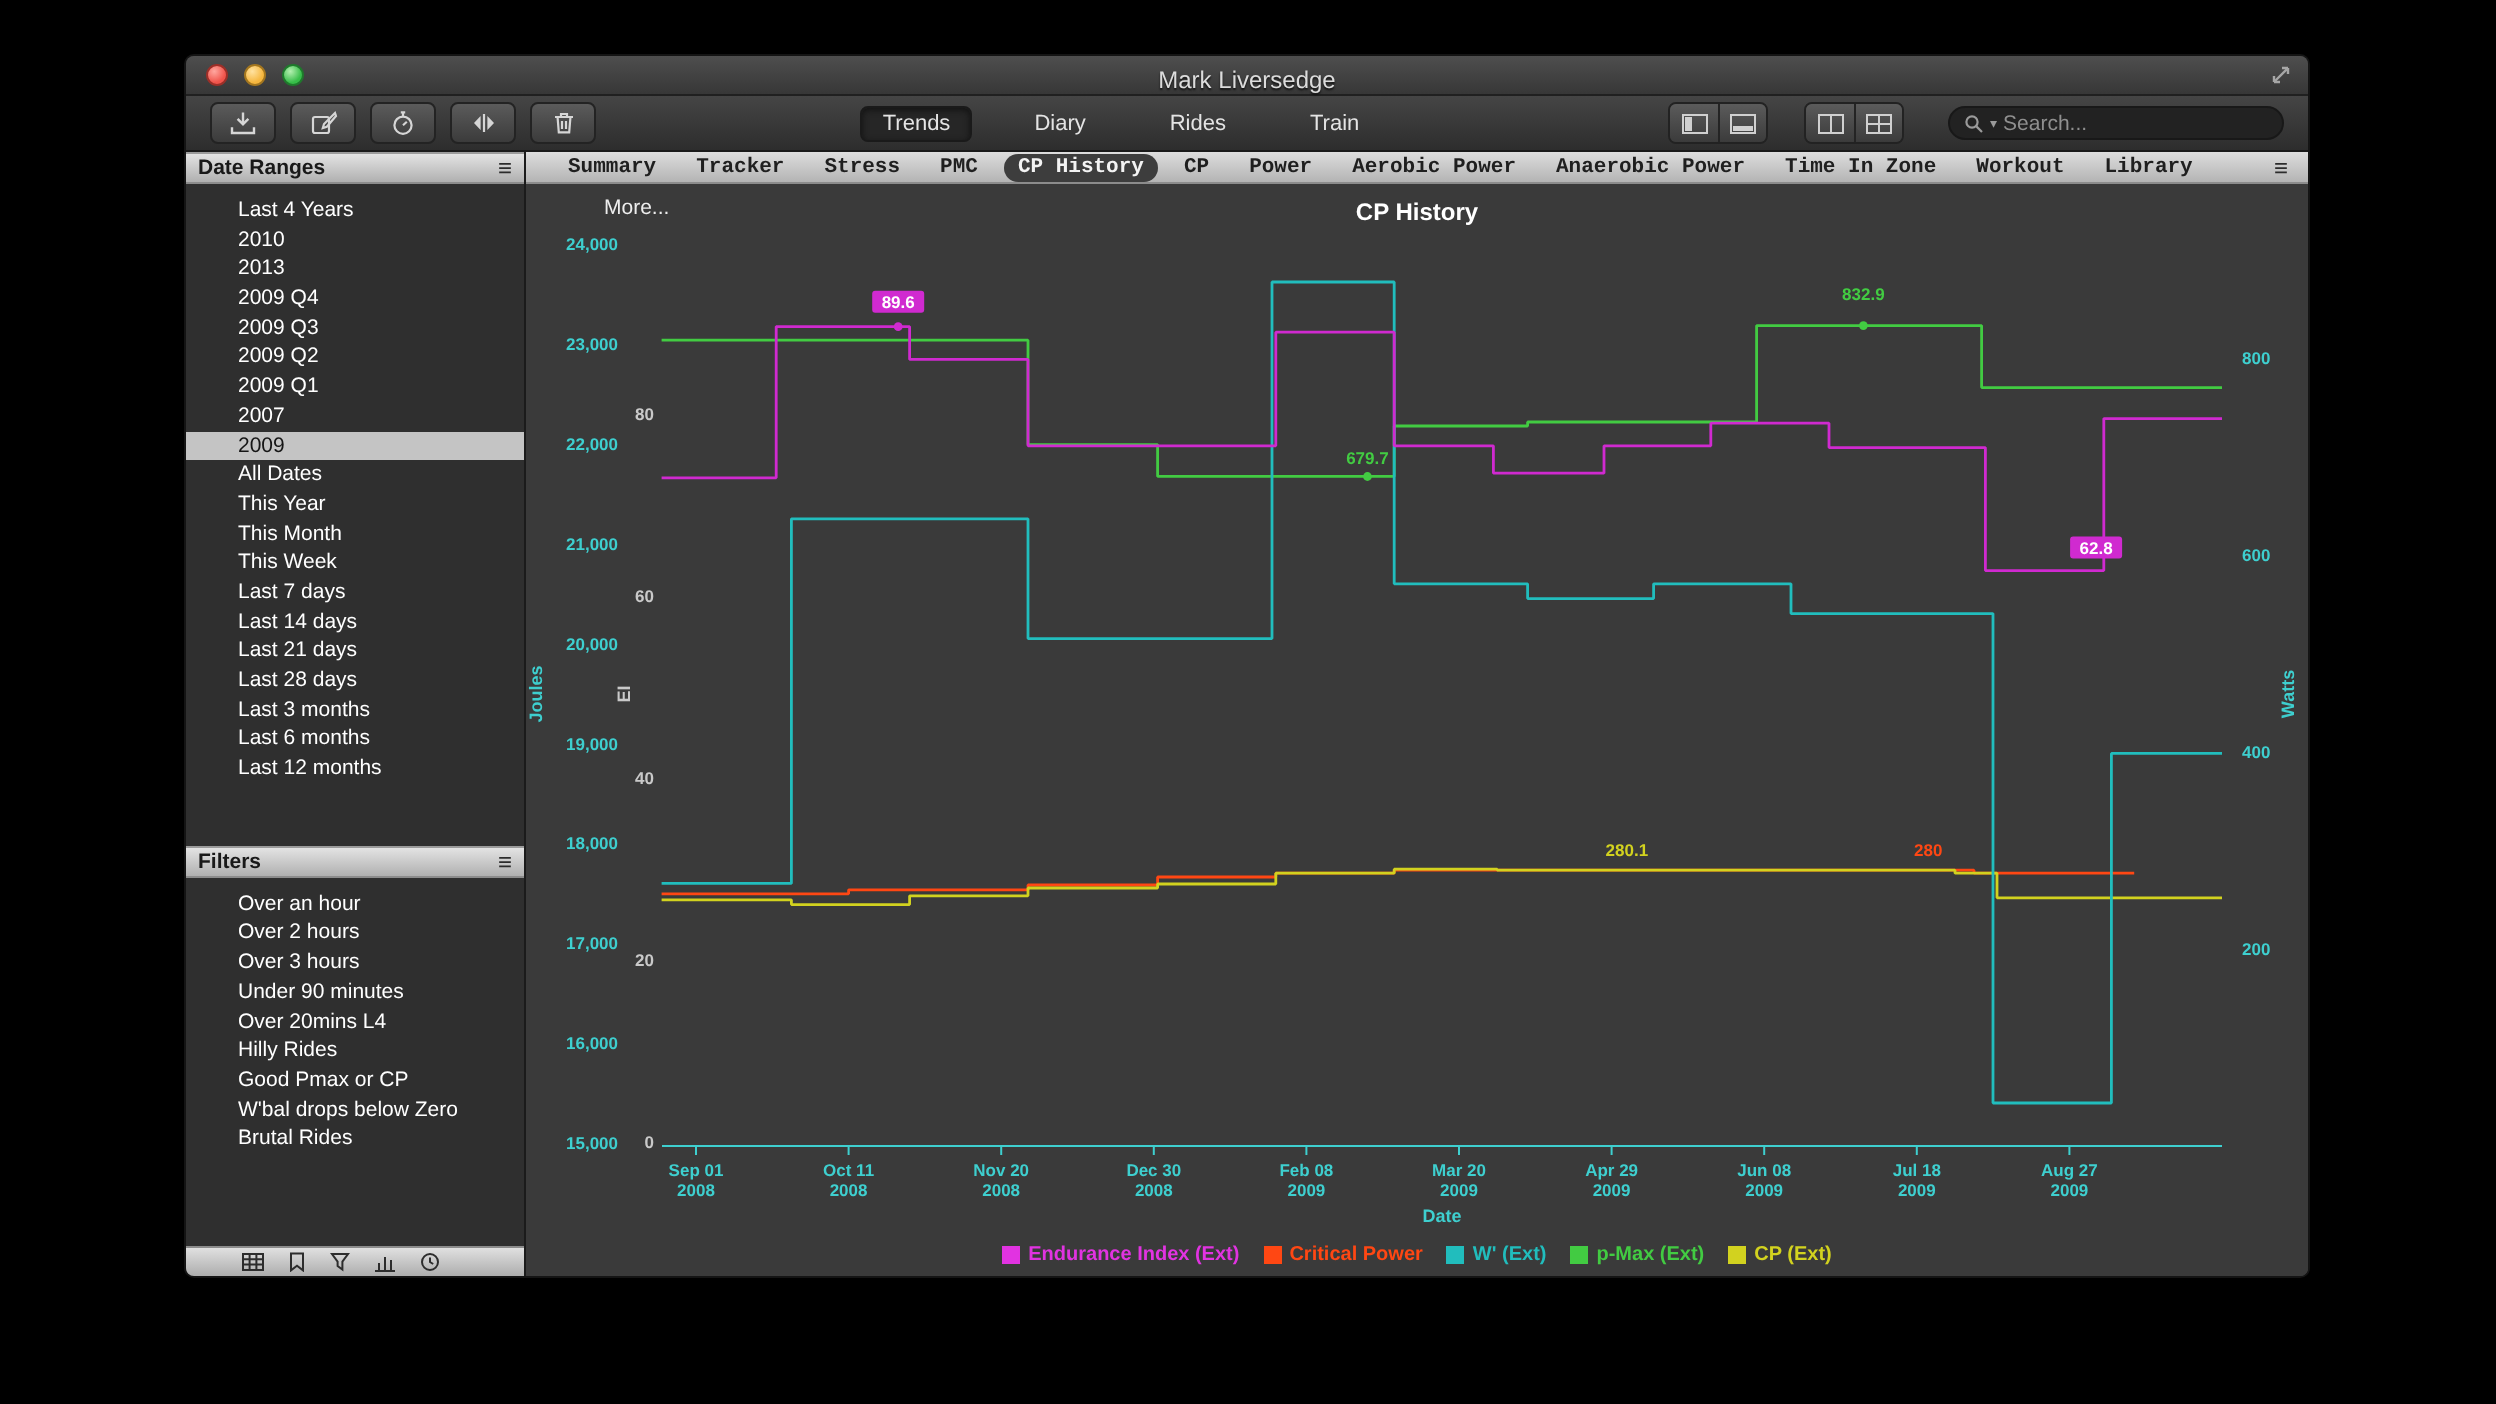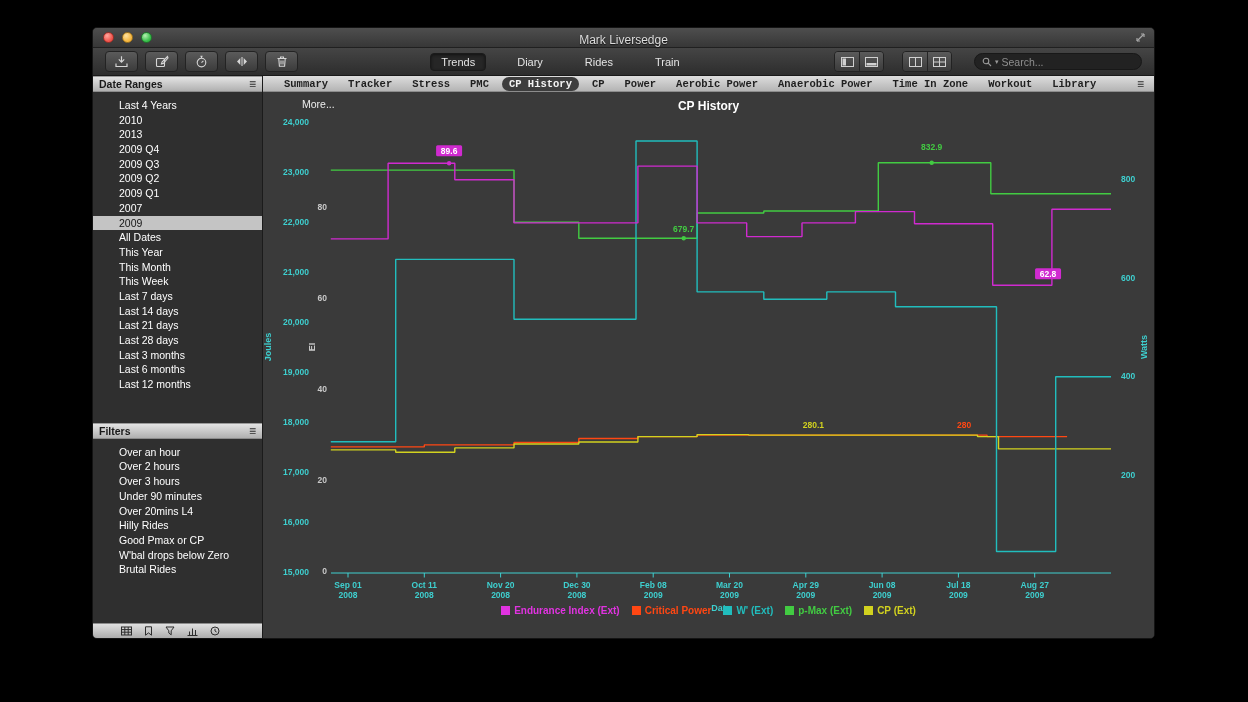--- a/index.html
+++ b/index.html
@@ -71,21 +71,21 @@
     height: 16px; flex: none; background: linear-gradient(#dddddd,#b4b4b4); border-bottom: 1px solid #8c8c8c;
     display: flex; align-items: center; padding: 0 10px 0 14px;
   }
   .tab { font-size: 10.5px; font-weight: bold; color: #1f1f1f; margin-right: 6px; padding: 1px 7px; border-radius: 8px; white-space: nowrap; font-family: Liberation Mono, monospace; }
   .tab.selected { background: #3d3d3d; color: #f3f3f3; }
   .chartpanel { position: relative; flex: 1; background: #3a3a3a; }
   .more { position: absolute; left: 12px; top: 6px; color: #ededed; font-size: 10.5px; padding-left: 27px; }
   .ctitle { position: absolute; left: 0; right: 0; top: 7px; text-align: center; color: #fff; font-size: 12px; font-weight: bold; }
   .chart-svg { position: absolute; left: 0; top: 0; }
   .chart-svg text { font-family: "Liberation Sans", sans-serif; }
-  .legend { position: absolute; left: 0; right: 0; bottom: 22px; display: flex; justify-content: center; align-items: flex-end; gap: 12px; }
+  .legend { position: absolute; left: 0; right: 0; bottom: 5px; display: flex; justify-content: center; align-items: flex-end; gap: 12px; }
   .lg-item { display: flex; align-items: center; gap: 4px; font-size: 10px; font-weight: bold; }
   .lg-sw { width: 9px; height: 9px; flex: none; }
   svg.ic { display: block; }
 </style>
 </head>
 <body>
 
 <div class="window">
 
   <div class="titlebar">

